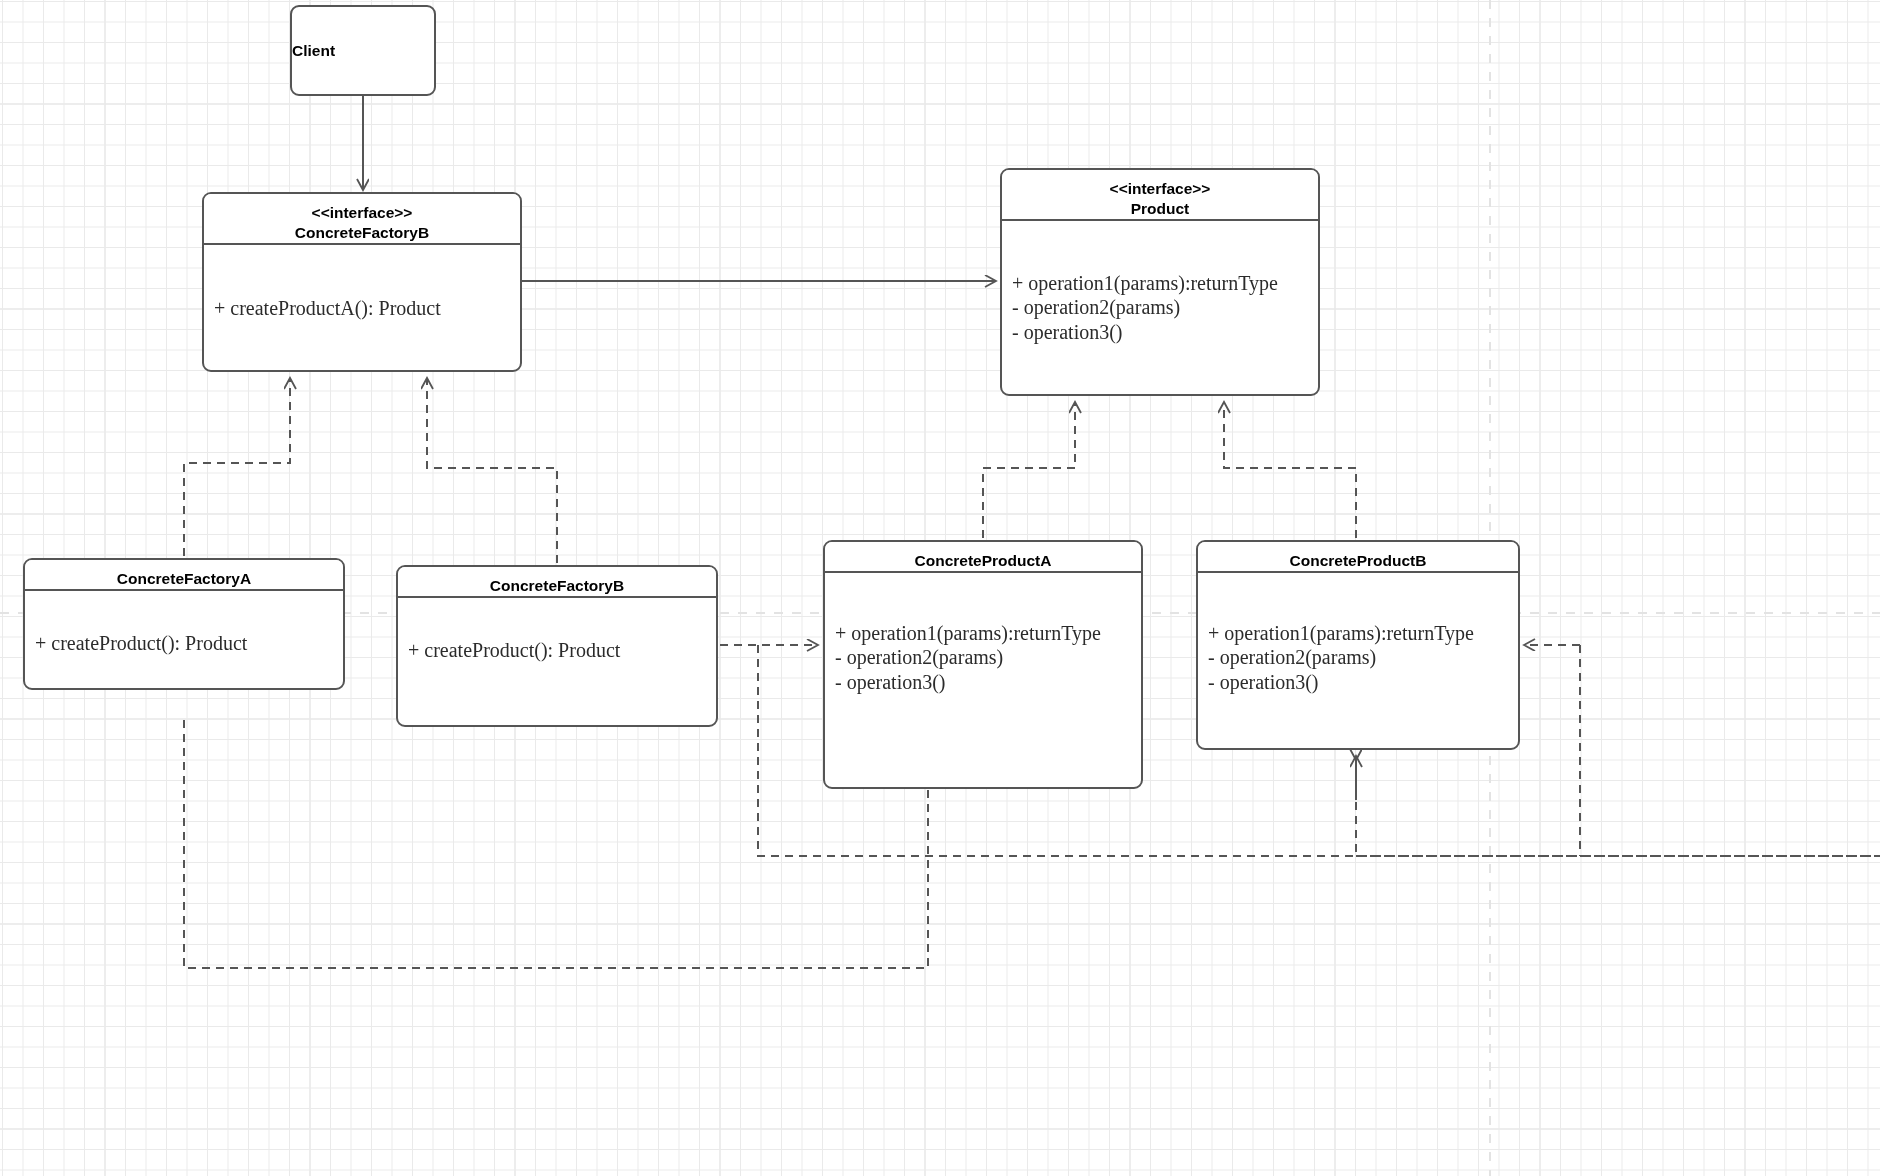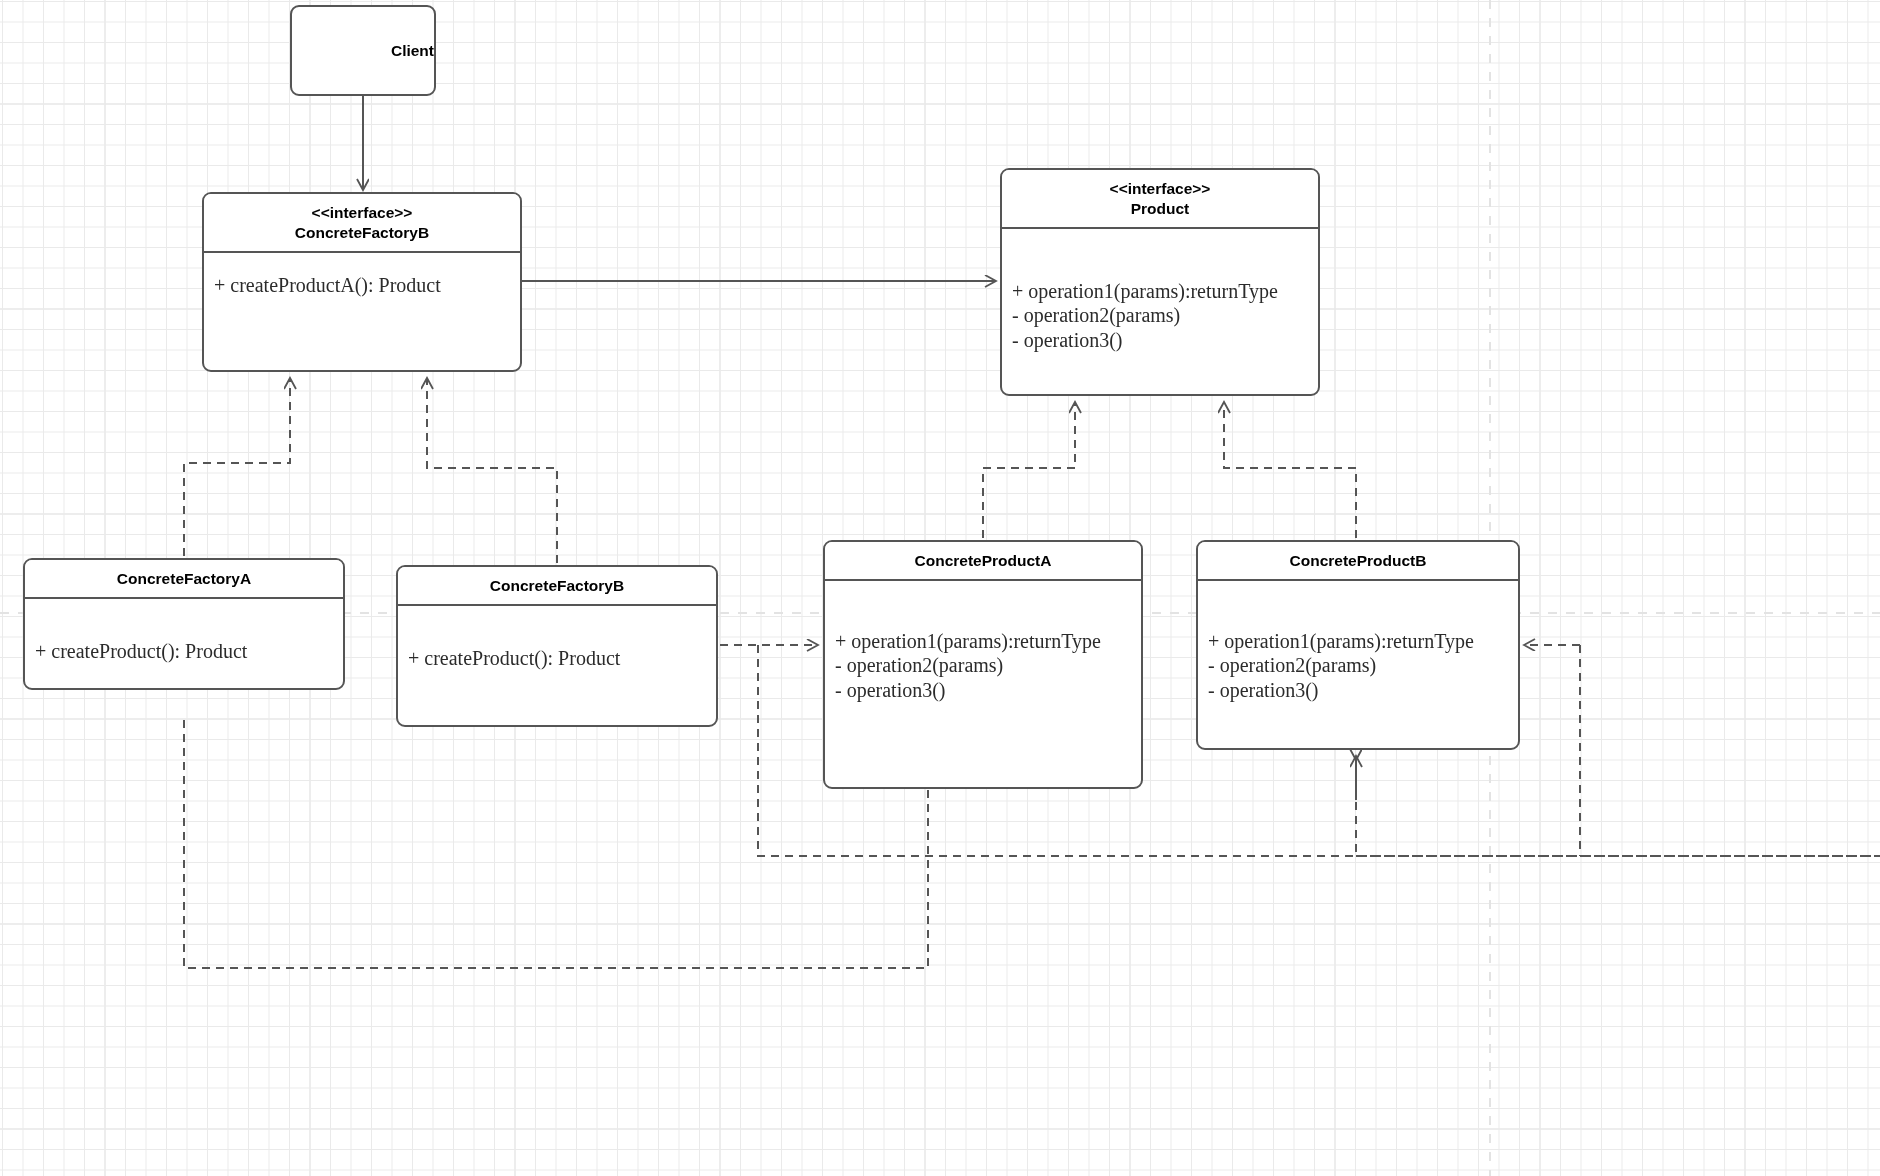--- a/index.html
+++ b/index.html
@@ -35,44 +35,44 @@
     border-radius:9px;
     box-sizing:border-box;
     overflow:hidden;
   }
   .node .hdr{
     text-align:center;
     font-weight:bold;
     font-size:15.5px;
     color:#000000;
     line-height:1.28;
-    padding:9px 6px 8px 6px;
+    padding:9px 6px 0 6px;
     border-bottom:2.6px solid #555555;
     background:#ffffff;
   }
   .node.plain .hdr{border-bottom:none;}
   .node .body{
     padding:34px 0 0 10px;
     font-family:"Liberation Serif",serif;
     font-size:20px;
     color:#2b2b2b;
     line-height:1.23;
   }
   .node .body div{white-space:nowrap;}
-  .node.plain{display:flex;align-items:center;justify-content:flex-end;}
+  .node.plain{display:flex;align-items:center;justify-content:flex-start;}
   .node.plain .hdr{padding:0;}
   
   #client        {left:290px; top:5px;   width:146px; height:91px;}
   #abstractfactory{left:202px; top:192px; width:320px; height:180px;}
   #product       {left:1000px;top:168px; width:320px; height:228px;}
   #concretefactorya{left:23px; top:558px; width:322px; height:132px;}
   #concretefactoryb{left:396px;top:565px; width:322px; height:162px;}
   #concreteproducta{left:823px;top:540px; width:320px; height:249px;}
   #concreteproductb{left:1196px;top:540px;width:324px; height:210px;}
-  #abstractfactory .body{padding-top:20px;}
+  #abstractfactory .body{padding-top:51px;}
   #product .body{padding-top:50px;}
   #concretefactorya .body{padding-top:40px;}
   #concretefactoryb .body{padding-top:40px;}
   #concreteproducta .body{padding-top:48px;}
   #concreteproductb .body{padding-top:48px;}
 </style>
 </head>
 <body>
 
 <div id="canvas"></div>

